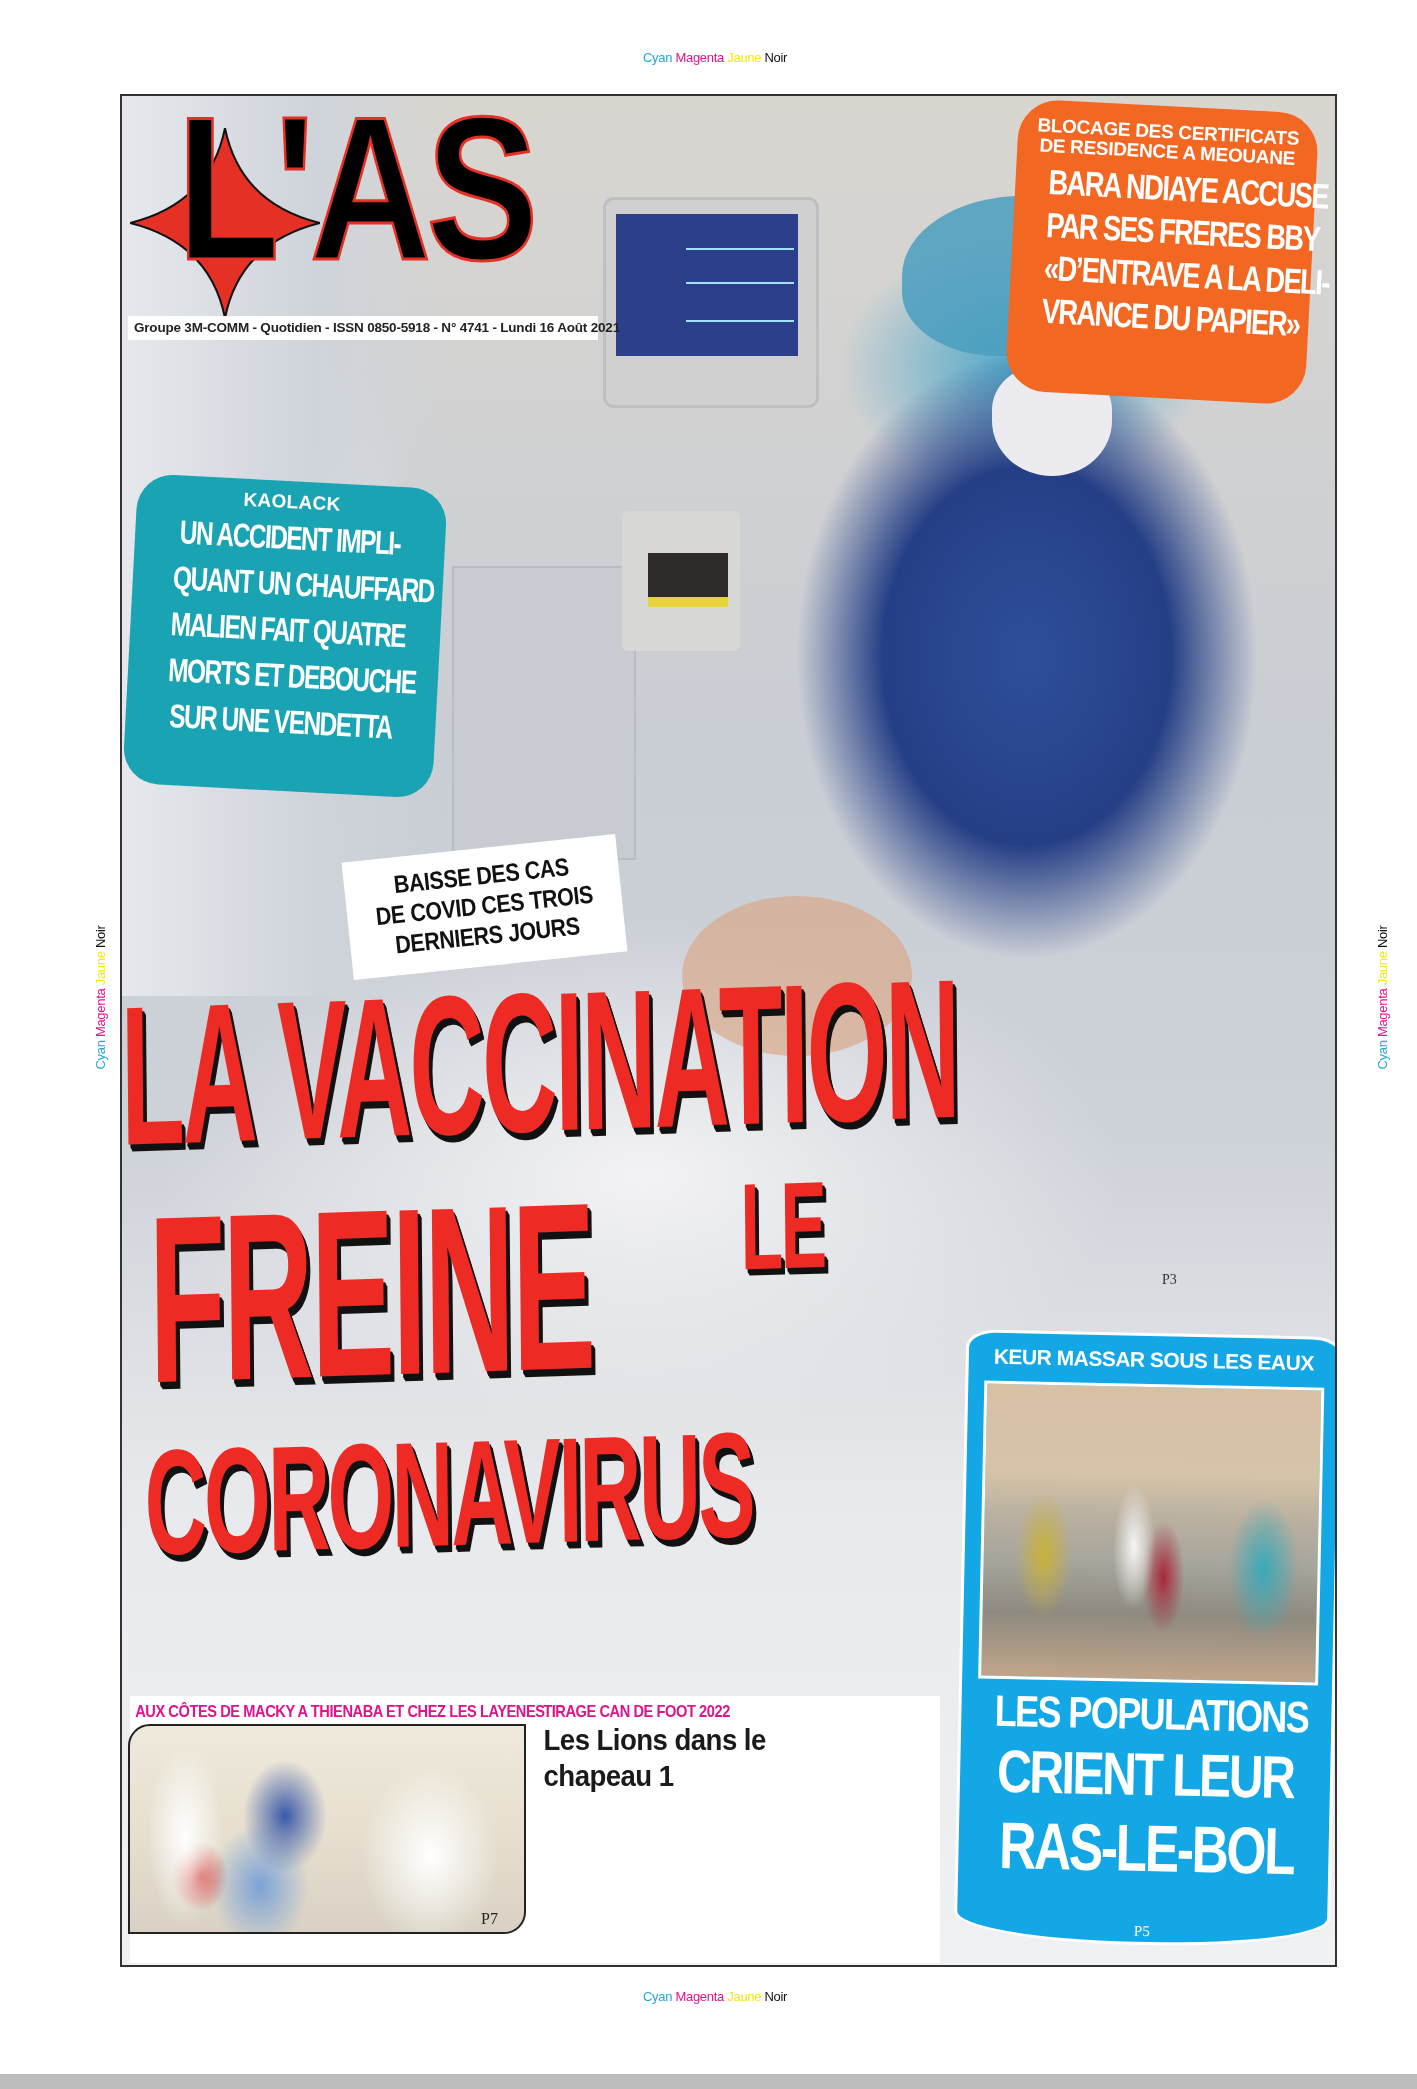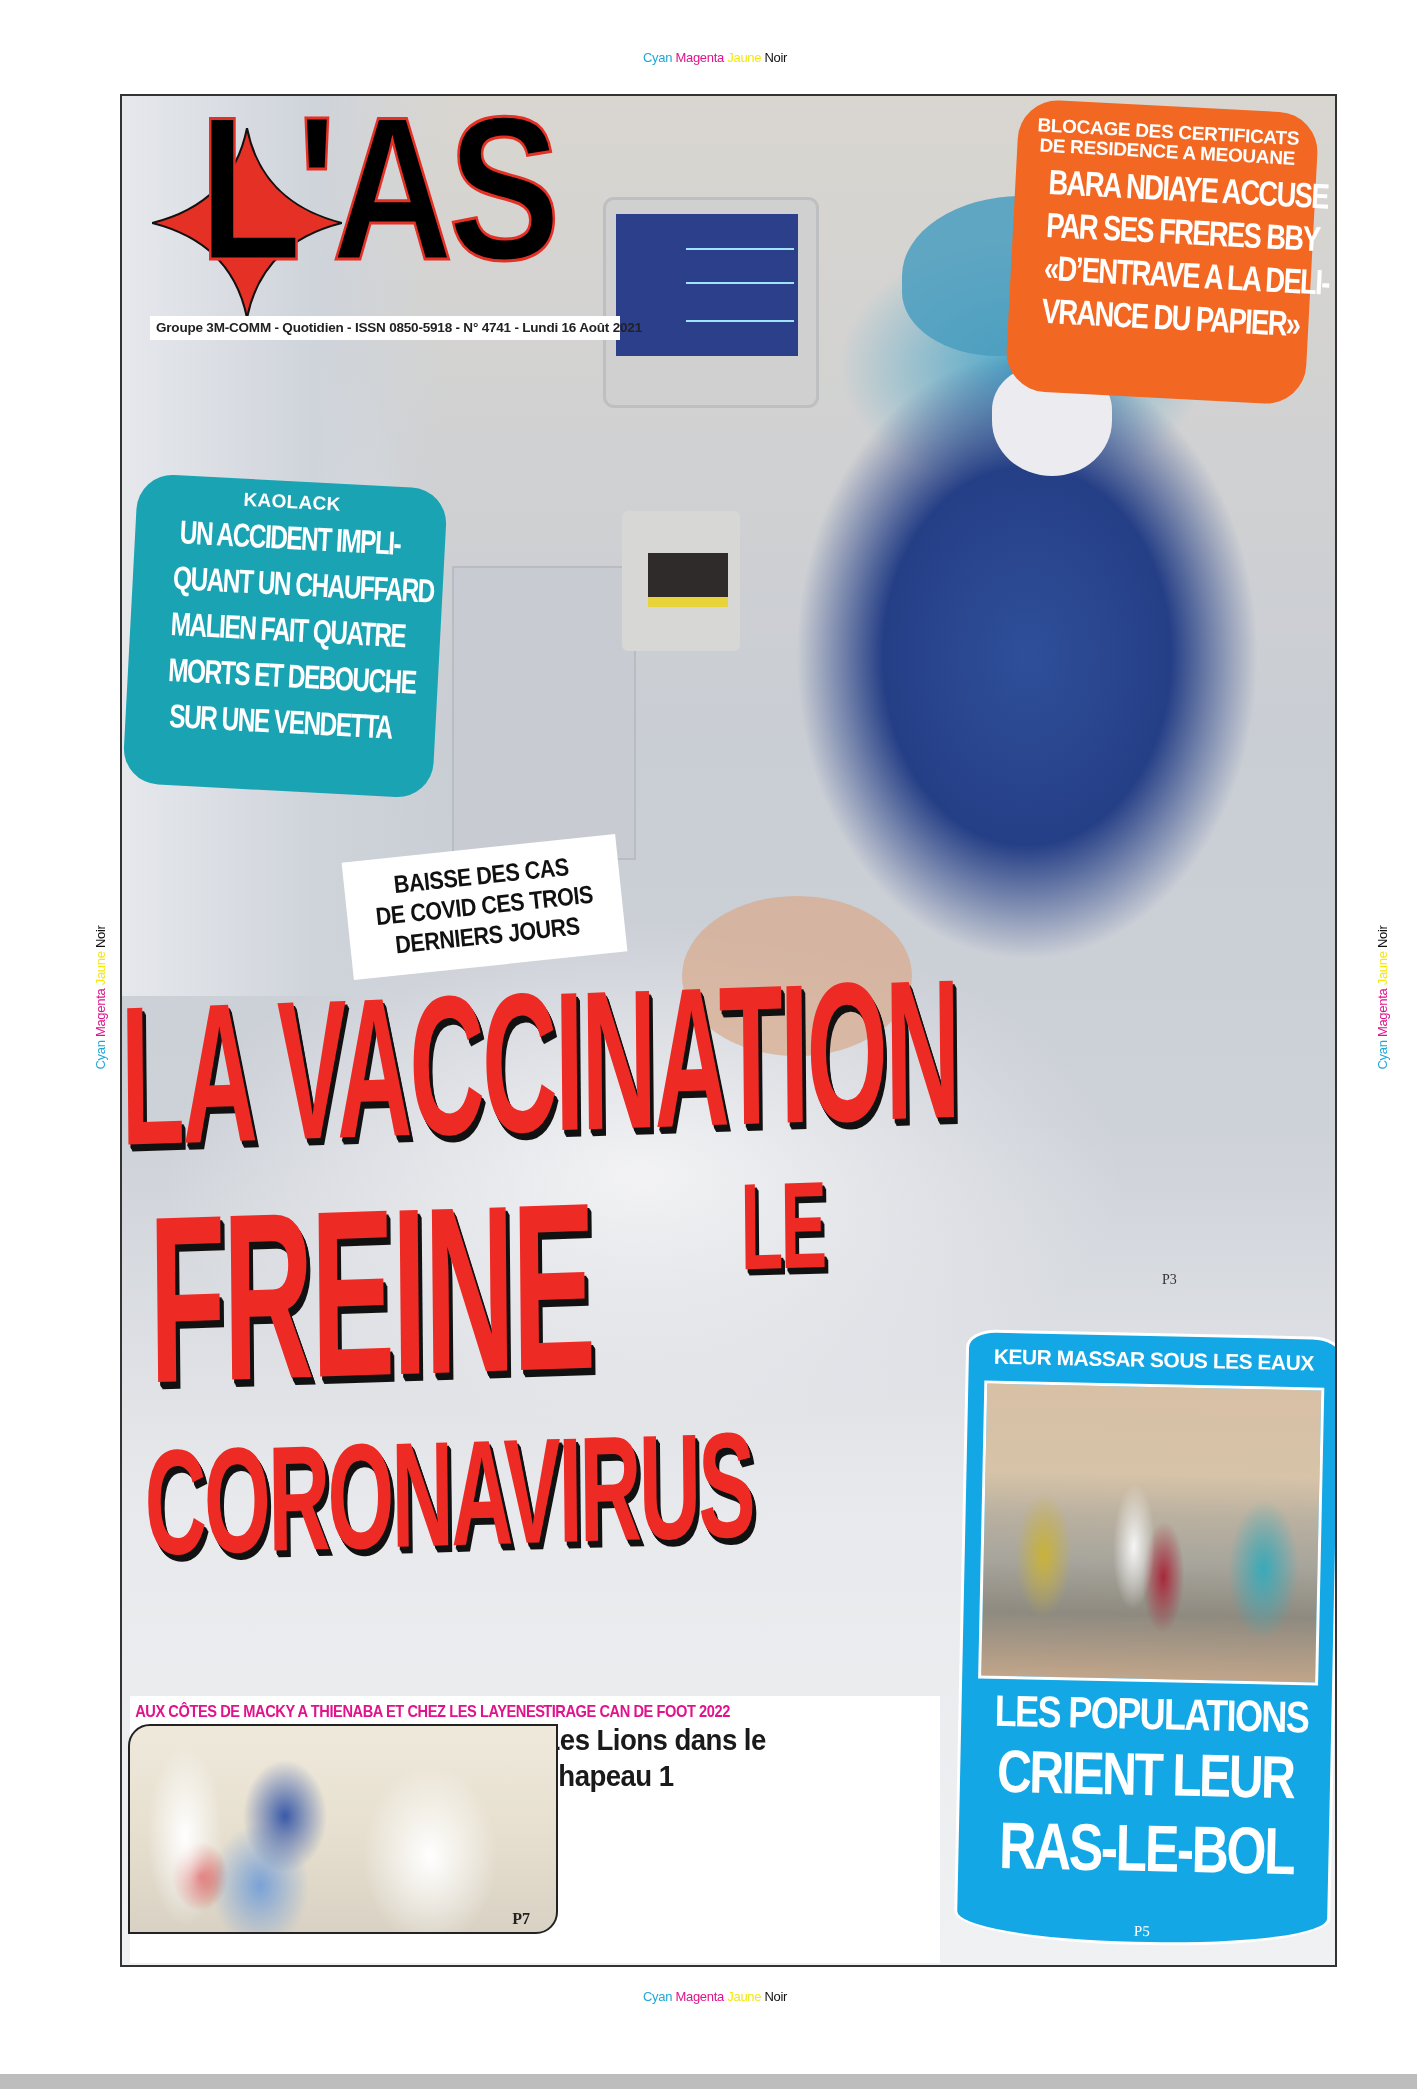--- a/index.html
+++ b/index.html
@@ -37,21 +37,21 @@
     .monitor .wave { position:absolute; left:70px; width:108px; height:2px; background:#9fe3ff; }
     .device2 { position:absolute; left:500px; top:415px; width:118px; height:140px; background:#d7d8d6; border-radius:6px; }
     .device2 .yellow { position:absolute; left:26px; top:42px; width:80px; height:44px; background:#2e2b2a; border-bottom:10px solid #e8d43a; }
     .cabinet { position:absolute; left:330px; top:470px; width:180px; height:290px; background:#c8ccd2; border:2px solid #b9bdc3; }
     .surgeon-cap { position:absolute; left:780px; top:100px; width:240px; height:160px; background:#4a9dc0; border-radius:50% 50% 40% 40%; opacity:.85; }
     .surgeon-mask { position:absolute; left:870px; top:270px; width:120px; height:110px; background:#ecebef; border-radius:40% 40% 50% 50%; }
     .patient { position:absolute; left:560px; top:800px; width:230px; height:160px; background:#d9a98a; border-radius:50%; opacity:.7; }
     .left-suit { position:absolute; left:0; top:0; width:320px; height:900px; background:linear-gradient(90deg,#e6e8ec,#cfd4db 60%,rgba(207,212,219,0)); }
 
     
-    .masthead { position:absolute; left:22px; top:2px; width:430px; height:240px; }
+    .masthead { position:absolute; left:0; top:2px; width:430px; height:240px; }
     .logo-diamond { position:absolute; left:8px; top:30px; width:190px; height:190px; }
     .logo-text {
       position:absolute; left:55px; top:-10px; font-family:"Liberation Sans", sans-serif; font-weight:bold;
       font-size:205px; line-height:200px; color:#000; letter-spacing:-6px;
       -webkit-text-stroke:3px #e53025; transform:scaleX(0.82); transform-origin:left top;
     }
     .issue-line {
       position:absolute; left:6px; top:218px; width:470px; height:24px; background:#fff;
       font-weight:bold; font-size:13.5px; line-height:24px; color:#222; padding-left:6px; box-sizing:border-box;
       letter-spacing:-0.2px; white-space:nowrap;
@@ -118,29 +118,28 @@
     .blue-box .pref { position:absolute; left:0; right:0; bottom:2px; text-align:center; font-family:"Liberation Serif", serif; color:#fff; font-size:15px; }
 
     
     .teaser-panel { position:absolute; left:8px; top:1600px; width:810px; height:267px; background:#fff; }
     .teaser { position:absolute; top:6px; width:390px; }
     .teaser-1 { left:0; }
     .teaser-2 { left:408px; }
     .teaser .kicker { color:#e0138c; font-weight:bold; font-size:17px; line-height:20px; letter-spacing:-0.5px; white-space:nowrap; transform:scaleX(0.86); transform-origin:left top; padding-left:6px; }
     .teaser .title { color:#1a1a1a; font-weight:bold; font-size:30px; line-height:36px; letter-spacing:-0.6px; padding-left:6px; transform:scaleX(0.92); transform-origin:left top; white-space:nowrap; }
     .teaser-photo { position:absolute; top:120px; height:210px; border:2px solid #222; border-radius:22px 0 22px 0; box-sizing:border-box; overflow:hidden; }
-    .tp-1 { left:6px; width:430px; top:1722px;
+    .tp-1 { left:6px; width:398px; top:1722px;
       background:
         radial-gradient(ellipse 50px 120px at 55px 110px, #ffffff 0%, rgba(255,255,255,0) 75%),
         radial-gradient(ellipse 60px 80px at 155px 90px, #3a5aa8 0%, rgba(58,90,168,0) 70%),
         radial-gradient(ellipse 70px 90px at 130px 160px, #7aa2d6 0%, rgba(122,162,214,0) 70%),
         radial-gradient(ellipse 90px 120px at 300px 130px, #ffffff 0%, rgba(255,255,255,0) 75%),
         radial-gradient(ellipse 40px 50px at 70px 150px, #d23b3b 0%, rgba(210,59,59,0) 70%),
         linear-gradient(180deg, #efe9dc 0%, #e7e0d0 50%, #d9d2c4 100%);
-      font-weight: bold;
     }
     .tp-2 { left:418px; width:390px; top:1722px;
       background:
         repeating-linear-gradient(90deg, #2fae7e 0 38px, #35b889 38px 40px),
         linear-gradient(180deg, #c97a3a 0%, #3ca26a 30%);
       background-blend-mode:multiply;
     }
     .tp-2 .crowd { position:absolute; left:0; right:0; top:0; height:30px; background:linear-gradient(180deg,#b4693a,#c68b4f); }
     .tp-2 .keeper { position:absolute; left:268px; top:18px; width:44px; height:90px; background:#5b3fa8; border-radius:20px 20px 4px 4px; }
     .tp-2 .grass { position:absolute; left:0; right:0; bottom:0; height:40px; background:#3f8f3a; }

